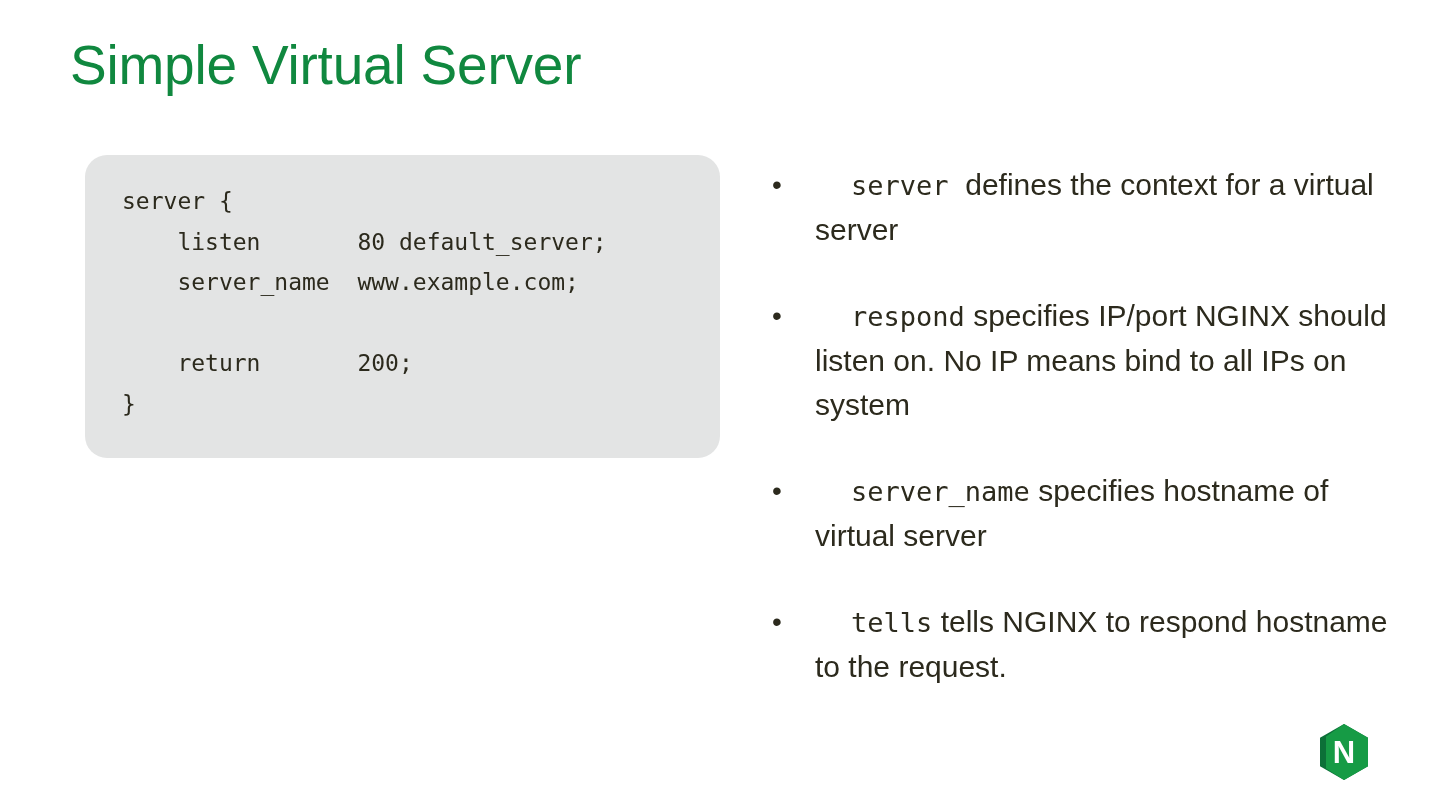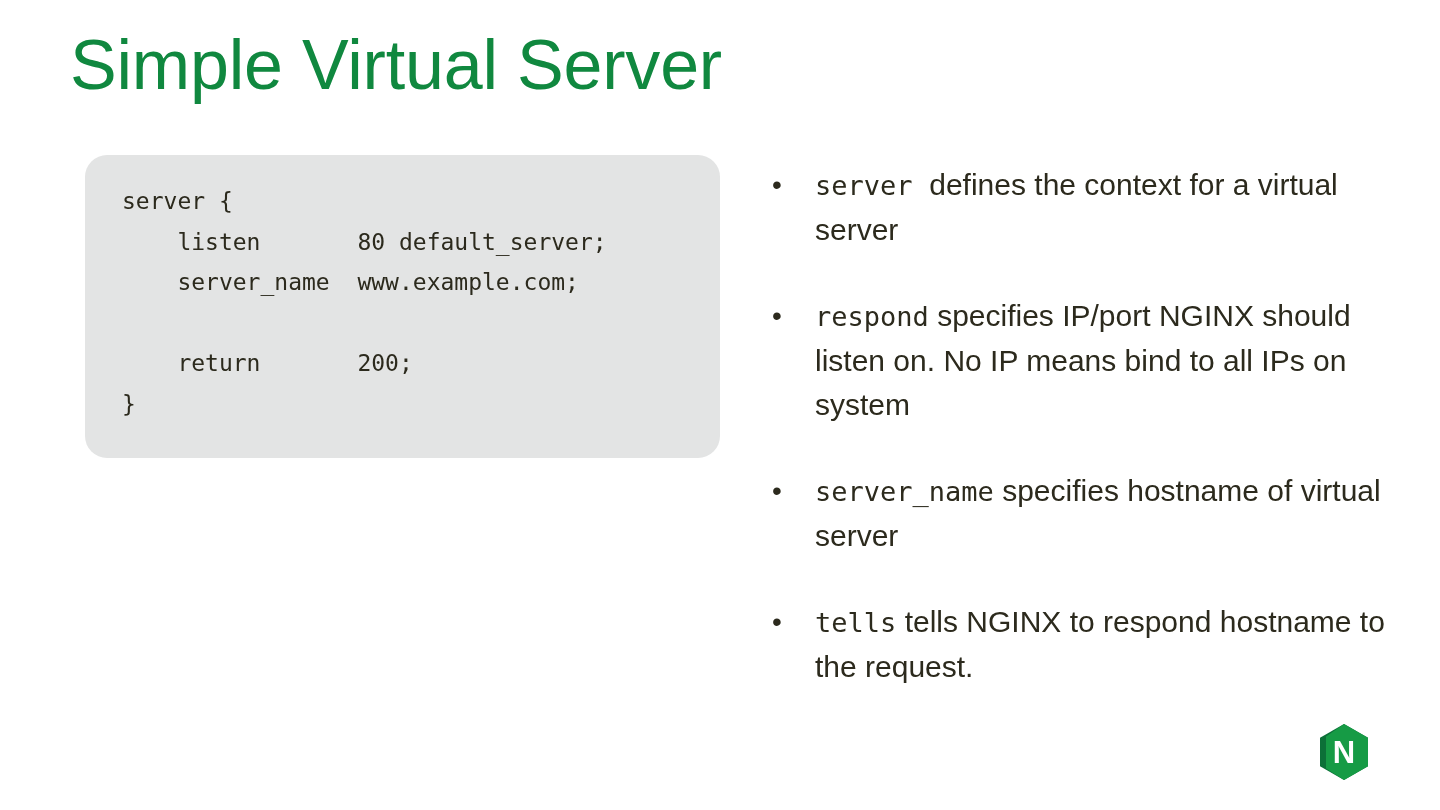--- a/index.html
+++ b/index.html
@@ -14,21 +14,21 @@
     overflow: hidden;
     font-family: "Liberation Sans", sans-serif;
   }
 
   
   #slide-title {
     position: absolute;
     left: 70px;
     top: 33px;
     font-family: "Liberation Sans", sans-serif;
-    font-size: 70px;
+    font-size: 55px;
     line-height: 64px;
     font-weight: 400;
     color: #10883f;
     letter-spacing: -0.2px;
     white-space: nowrap;
   }
 
   
   #code-panel {
     position: absolute;
@@ -78,20 +78,21 @@
   .bullet-text {
     flex: 1 1 auto;
     font-family: "Liberation Sans", sans-serif;
     font-size: 30px;
     line-height: 44px;
     color: #2c2a1d;
   }
   .bullet-text .mono {
     font-family: "DejaVu Sans Mono", "Liberation Mono", monospace;
     font-size: 27px;
+    margin-left: 36px;
   }
 
   
   #nginx-logo {
     position: absolute;
     left: 1318px;
     top: 723px;
     width: 52px;
     height: 58px;
   }

